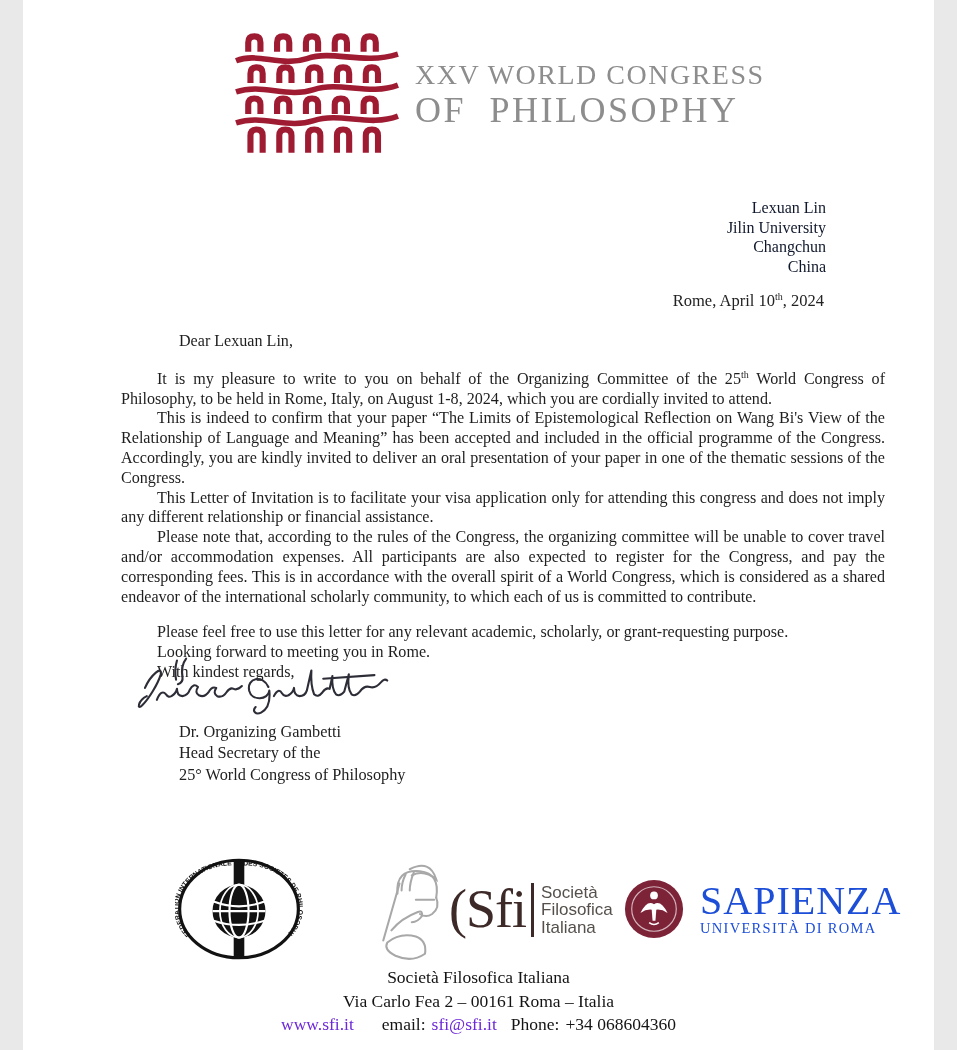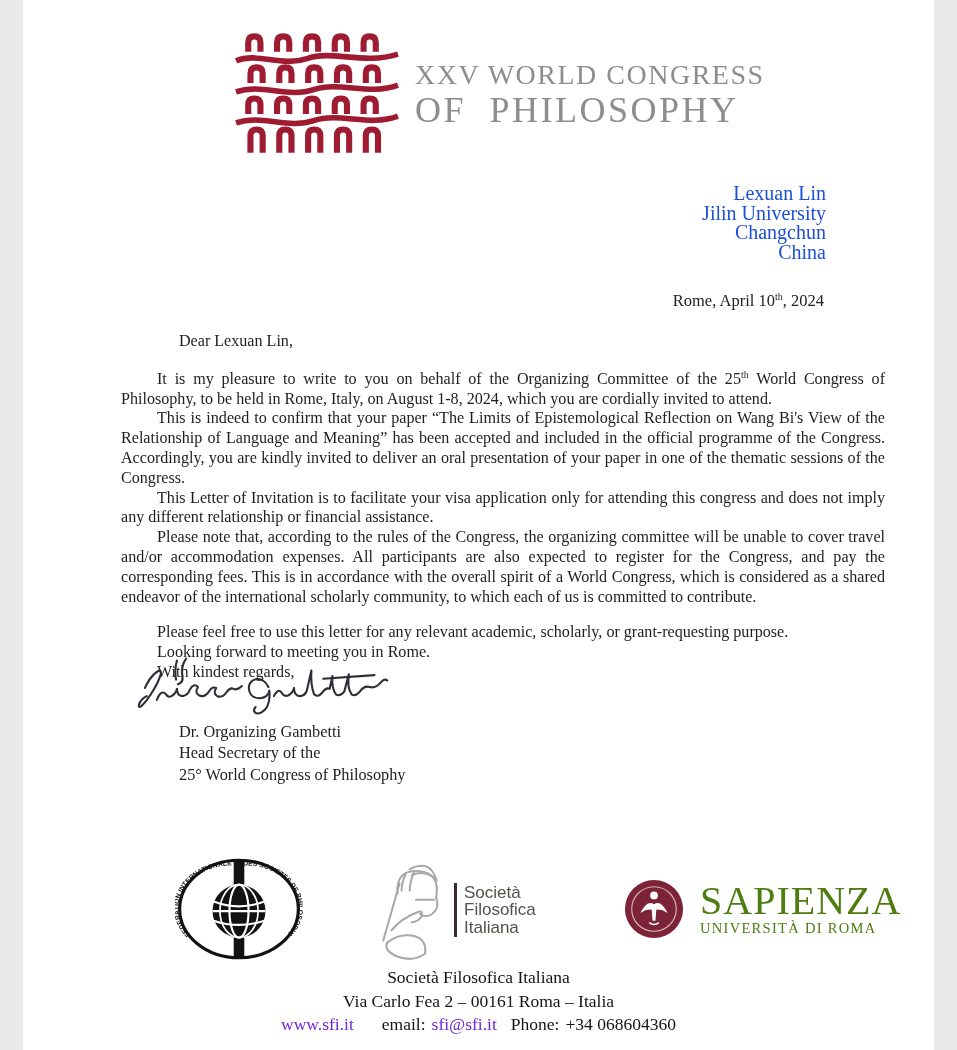--- a/index.html
+++ b/index.html
@@ -7,22 +7,22 @@
         font-family:"Liberation Serif","DejaVu Serif",serif;color:#1f1f1f;margin:0 auto;}
 
   
   .masthead{position:absolute;top:33px;left:210px;display:flex;align-items:center;gap:14px;}
   .masthead-text{color:#8d8d8d;}
   .mh1{font-size:28px;line-height:31px;letter-spacing:1.5px;}
   .mh2{font-size:36px;line-height:40px;letter-spacing:2.5px;word-spacing:12px;}
   .mh3{font-size:46px;line-height:50px;letter-spacing:4px;word-spacing:26px;}
 
   
-  .recipient{position:absolute;top:184px;right:108px;text-align:right;
-             font-size:20px;line-height:19.5px;color:#1d4ed8;}
+  .recipient{position:absolute;top:198px;right:108px;text-align:right;
+             font-size:16px;line-height:19.5px;color:#0f172a;}
   .dateline{position:absolute;top:291px;right:110px;font-size:16.5px;color:#222;}
   sup{font-size:10px;vertical-align:super;line-height:0;}
 
   
   .letter{position:absolute;top:331px;left:98px;width:764px;
           font-size:16.1px;line-height:19.8px;text-align:justify;color:#1e1e1e;}
   .letter p{margin:0;}
   .salutation{text-indent:58px;margin-bottom:18px !important;}
   .para{text-indent:36px;}
   .sp{margin-top:16px !important;}
@@ -34,21 +34,21 @@
   
   .logo-fisp{position:absolute;top:856px;left:152px;width:128px;height:106px;}
   .logo-sfi{position:absolute;top:857px;left:346px;width:260px;height:112px;}
   .sfi-sketch{position:absolute;left:0;top:0;}
   .sfi-mark{position:absolute;left:80px;top:24px;display:flex;align-items:center;}
   .sfi-abbr{font-size:54px;line-height:56px;color:#3d2a28;letter-spacing:-1px;}
   .sfi-bar{width:3px;height:54px;background:#3d2a28;margin:2px 7px 0 5px;}
   .sfi-lines{font-family:"Liberation Sans","DejaVu Sans",sans-serif;
              font-size:17px;line-height:17.5px;color:#55504c;padding-top:2px;}
   .logo-sapienza{position:absolute;top:878px;left:600px;display:flex;align-items:flex-start;gap:15px;}
-  .sap-text{padding-top:4px;color:#4d7c0f;}
+  .sap-text{padding-top:4px;color:#1d4ed8;}
   .sap-title{font-size:40px;line-height:38px;letter-spacing:1px;}
   .sap-sub{font-size:14.5px;line-height:17px;letter-spacing:1.3px;}
 
   
   .footer{position:absolute;top:966px;left:0;width:100%;text-align:center;
           font-size:17.5px;line-height:23.5px;color:#141414;}
   .link{color:#6d28d9;cursor:pointer;}
   .gap-lg{display:inline-block;width:28px;}
   .gap-md{display:inline-block;width:14px;}
   .gap-sm{display:inline-block;width:6px;}
@@ -159,20 +159,21 @@
         <path d="M28 36 Q26 12 50 14 Q70 16 66 40"></path>
         <path d="M36 17 Q32 25 32 33 M44 15 Q40 25 40 33"></path>
         <path d="M66 40 Q70 50 62 56 Q56 60 50 56"></path>
         <path d="M46 42 H64"></path>
         <path d="M30 26 L14 82"></path>
         <path d="M22 72 Q32 60 48 54 Q53 52 52 58 Q48 64 42 64"></path>
         <path d="M18 84 Q30 74 46 78 Q57 82 55 95 Q42 104 26 97 Q14 91 18 84"></path>
       </g>
     </svg>
     <div class="sfi-mark">
+      <span class="sfi-abbr">(Sfi</span>
       <span class="sfi-bar"></span>
       <span class="sfi-lines">
         <div>Società</div>
         <div>Filosofica</div>
         <div>Italiana</div>
       </span>
     </div>
   </div>
 
   <div class="logo-sapienza">

